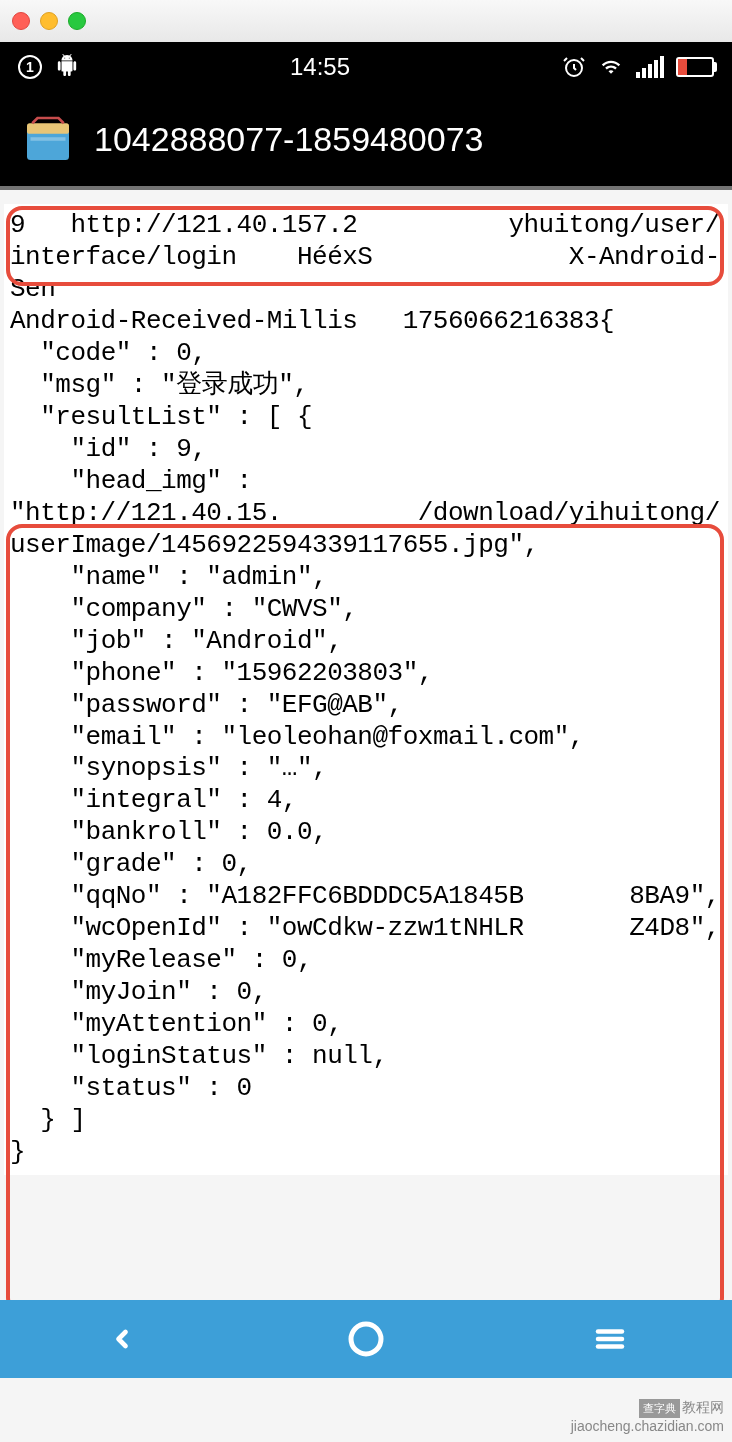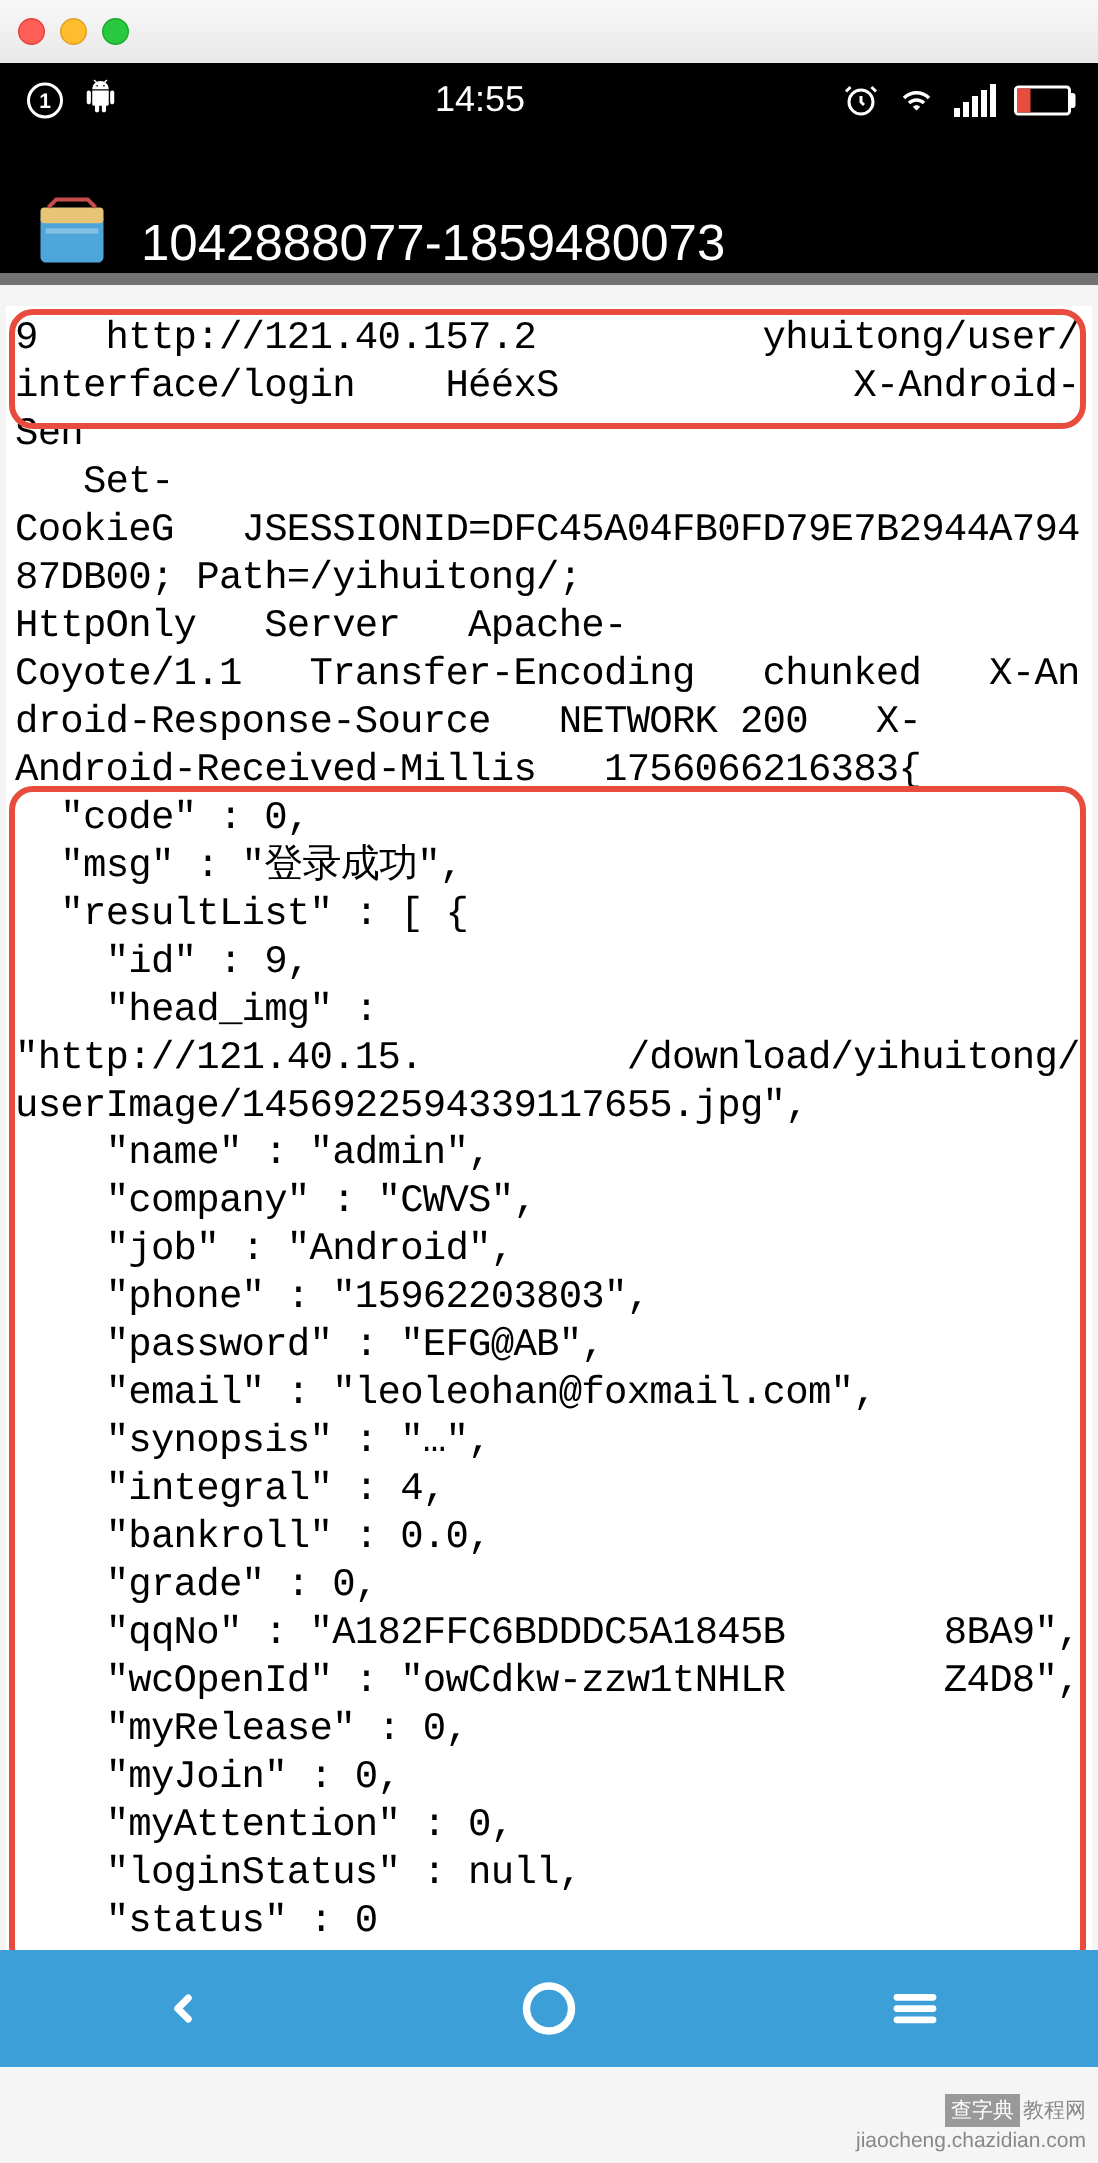--- a/index.html
+++ b/index.html
@@ -50,24 +50,24 @@
     }
     .battery::after {
       content: ''; position: absolute; right: -5px; width: 3px; height: 10px;
       background: #fff; border-radius: 0 2px 2px 0;
     }
     .battery-fill { width: 25%; height: 100%; background: #e74c3c; }
     .app-header {
       height: 98px;
       background: #000;
       display: flex;
-      align-items: flex-end;
+      align-items: center;
       padding-left: 20px;
       gap: 18px;
-      border-bottom: 8px solid #737373;
+      border-bottom: 4px solid #737373;
     }
     .app-header-title { color: #fff; font-size: 34px; font-weight: 400; }
     .folder-icon {
       width: 56px; height: 56px;
     }
     .content-area {
       background: #fff;
       margin: 14px 4px 0 4px;
       padding: 6px 0;
       font-family: "Courier New", monospace;
@@ -112,21 +112,21 @@
       right: 8px;
       font-size: 14px;
       color: #888;
       text-align: right;
     }
     .watermark .ch {
       display: inline-block;
       background: #999;
       color: #fff;
       padding: 2px 4px;
-      font-size: 14px;
+      font-size: 11px;
       margin-right: 2px;
     }
     .signal-bars { display: inline-flex; align-items: flex-end; gap: 2px; }
     .signal-bars span { width: 4px; background: #fff; }
     .signal-bars span:nth-child(1){height:6px}
     .signal-bars span:nth-child(2){height:10px}
     .signal-bars span:nth-child(3){height:14px}
     .signal-bars span:nth-child(4){height:18px}
     .signal-bars span:nth-child(5){height:22px}
     .wifi-icon, .alarm-icon { display: inline-flex; }
@@ -185,24 +185,20 @@
     </svg>
   </span>
   <div class="app-header-title">1042888077-1859480073</div>
 </div>
 
 <div class="content-area">
   <div class="red-box red-box-1"></div>
   <div class="red-box red-box-2"></div>
 
   <div class="request-line">9   http://121.40.157.2          yhuitong/user/interface/login    HééxS             X-Android-Sen</div>
-  <div class="header-line">   Set-
-CookieG   JSESSIONID=DFC45A04FB0FD79E7B2944A79487DB00; Path=/yihuitong/;
-HttpOnly   Server   Apache-
-Coyote/1.1   Transfer-Encoding   chunked   X-Android-Response-Source   NETWORK 200   X-</div>
   <div class="header-line">Android-Received-Millis   1756066216383{</div>
 
   <div class="json-line">  "code" : 0,</div>
   <div class="json-line">  "msg" : "登录成功",</div>
   <div class="json-line">  "resultList" : [ {</div>
   <div class="json-line">    "id" : 9,</div>
   <div class="json-line">    "head_img" :</div>
   <div class="json-line">"http://121.40.15.         /download/yihuitong/userImage/1456922594339117655.jpg",</div>
   <div class="json-line">    "name" : "admin",</div>
   <div class="json-line">    "company" : "CWVS",</div>

